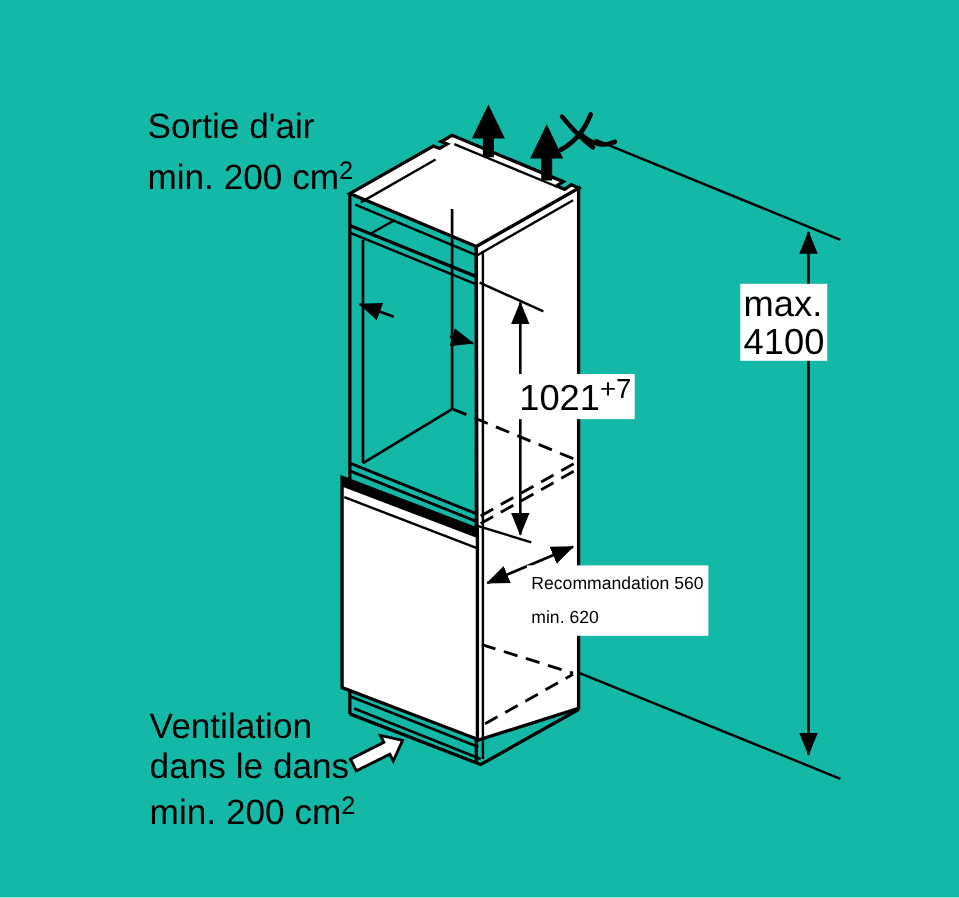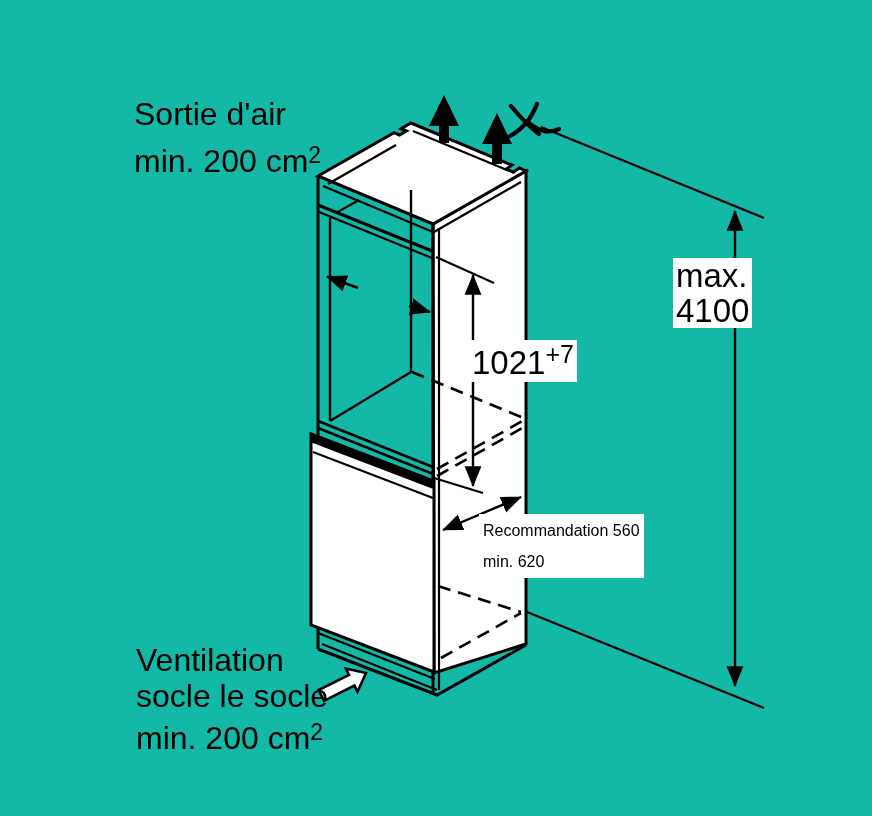--- a/index.html
+++ b/index.html
@@ -120,18 +120,18 @@
   <div>4100</div>
 </div>
 
 <div class="lbl bgw" style="left:479px;top:514px;font-size:16px;line-height:31px;padding:1px 4px;">
   <div>Recommandation 560</div>
   <div>min. 620</div>
 </div>
 
 <div class="lbl lbl-big" style="left:136px;top:622px;line-height:36px;margin-top:20px;">
   <div>Ventilation</div>
-  <div>socle le socle</div>
+  <div>dans le dans</div>
   <div><span>min. 200 cm</span><span class="sup">2</span></div>
 </div>
 
 
 </div>
 
 </body></html>

